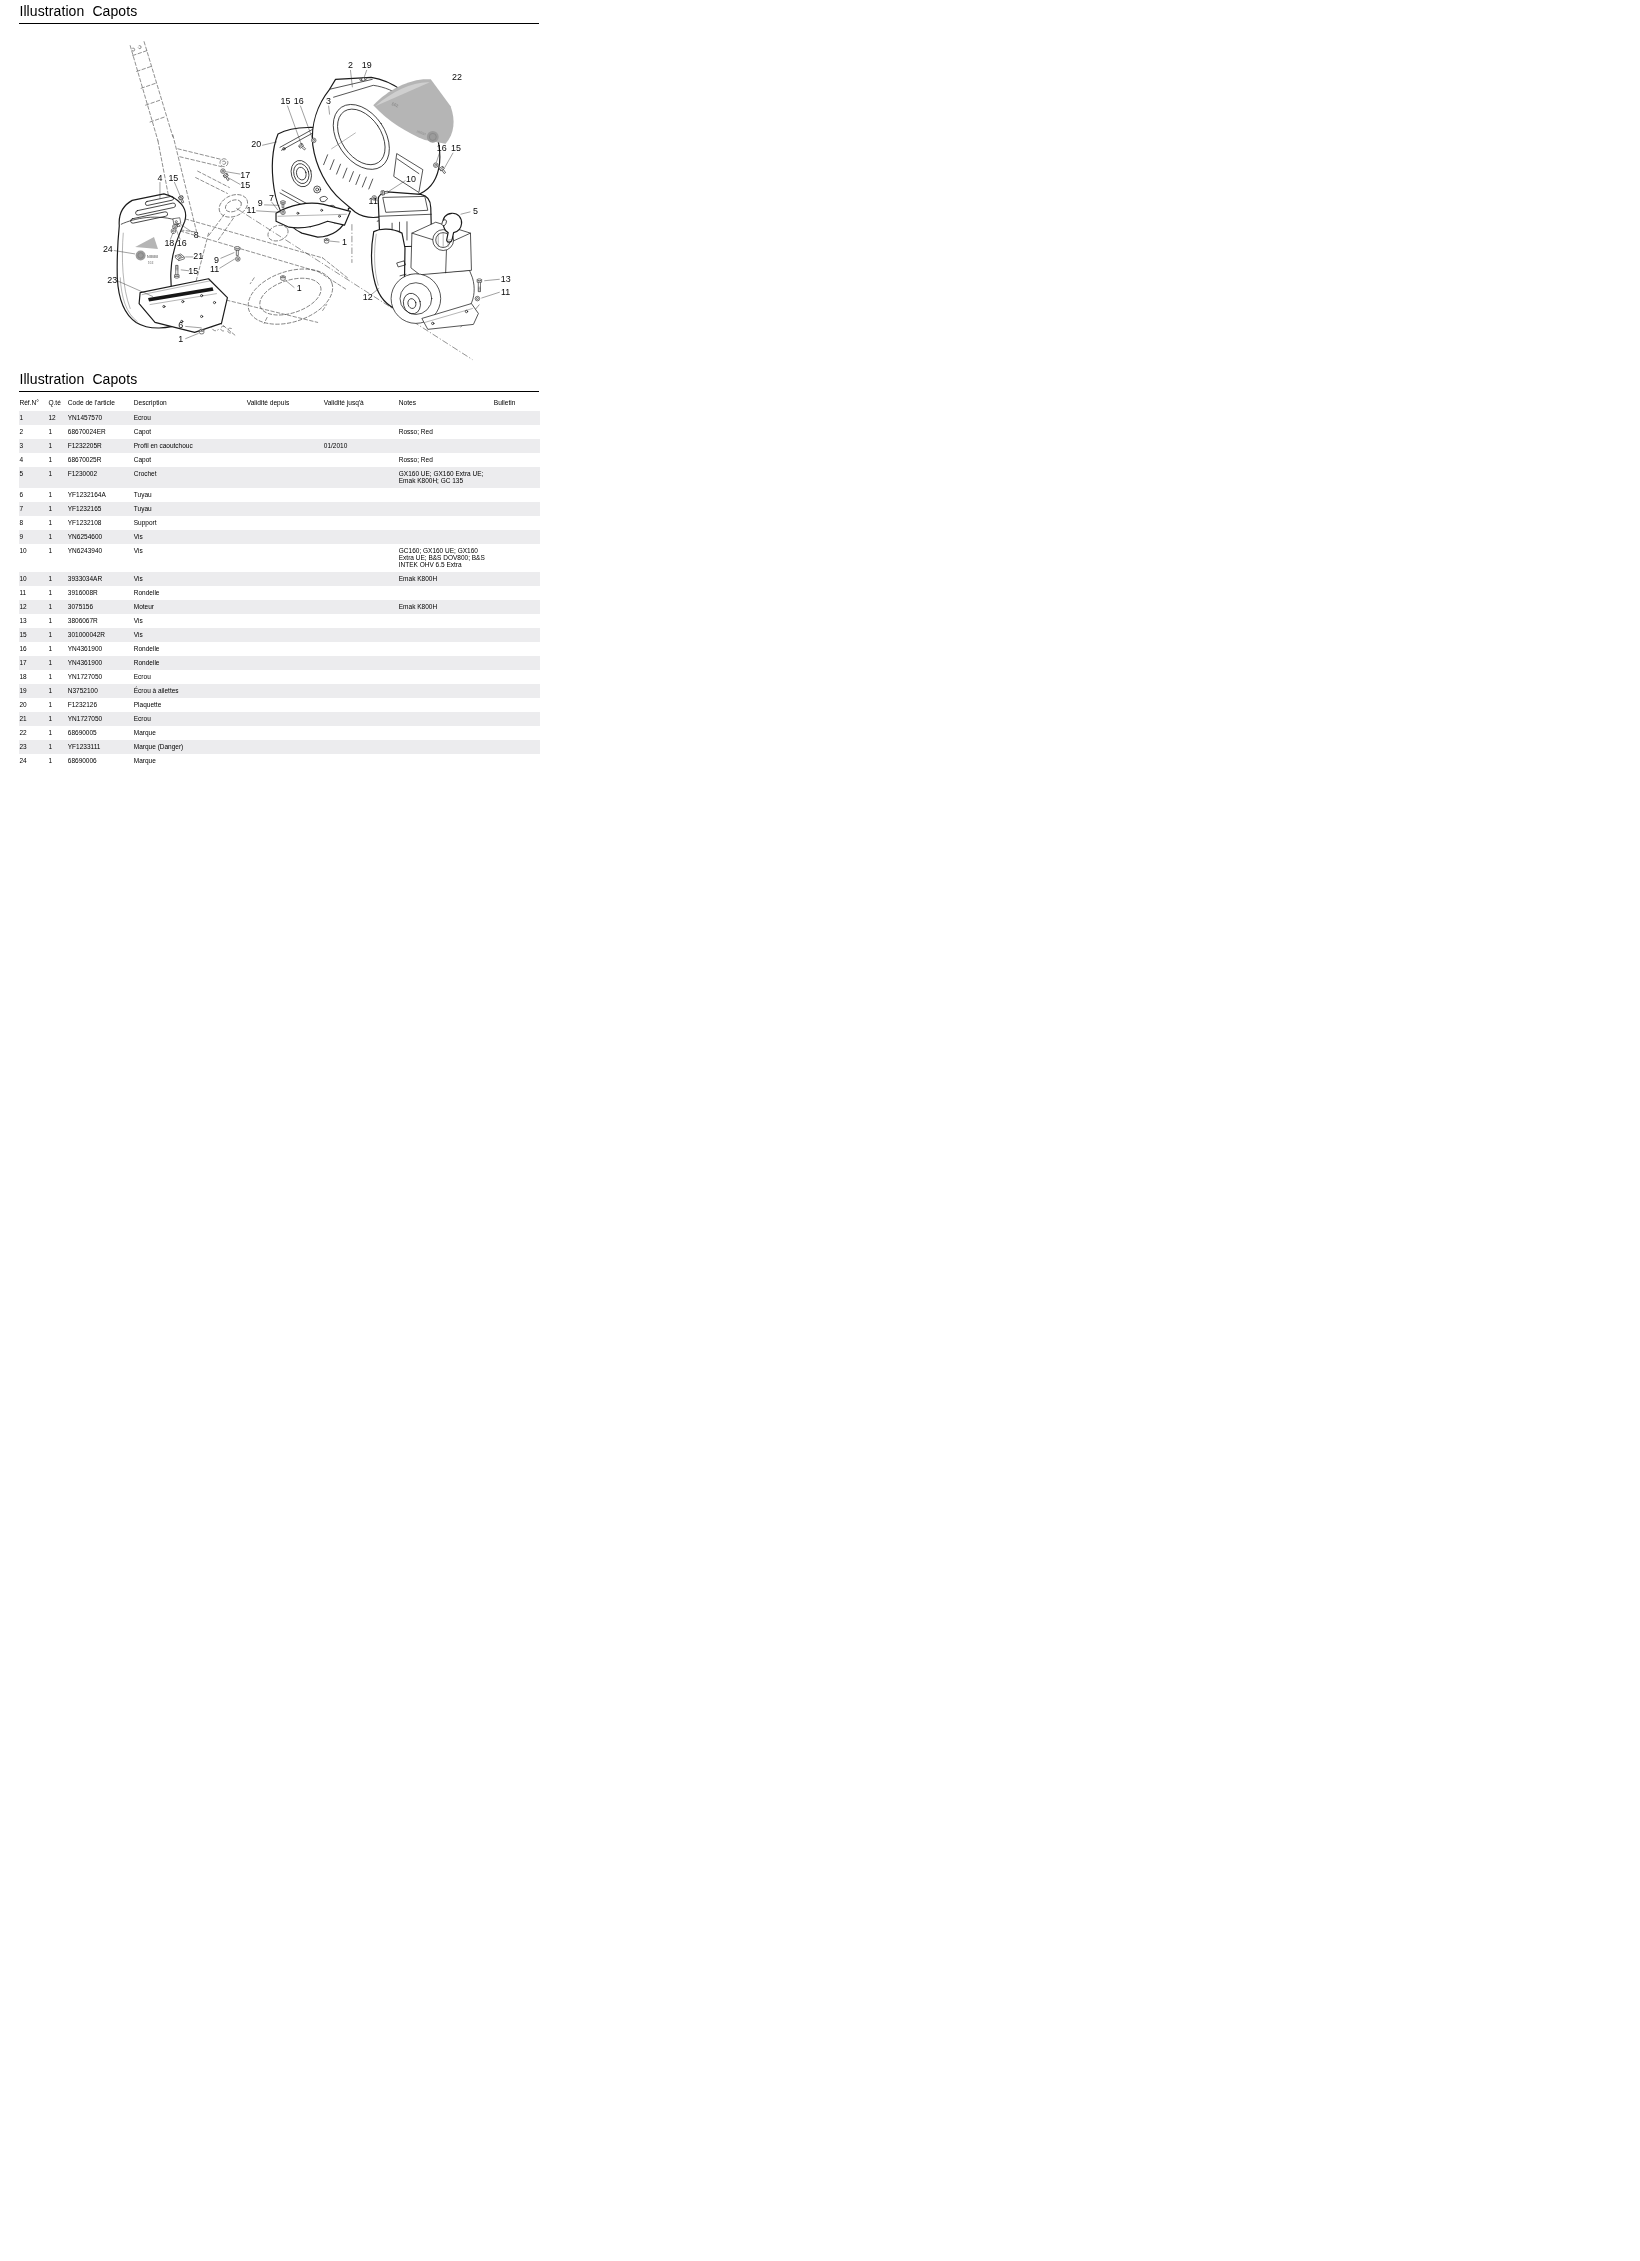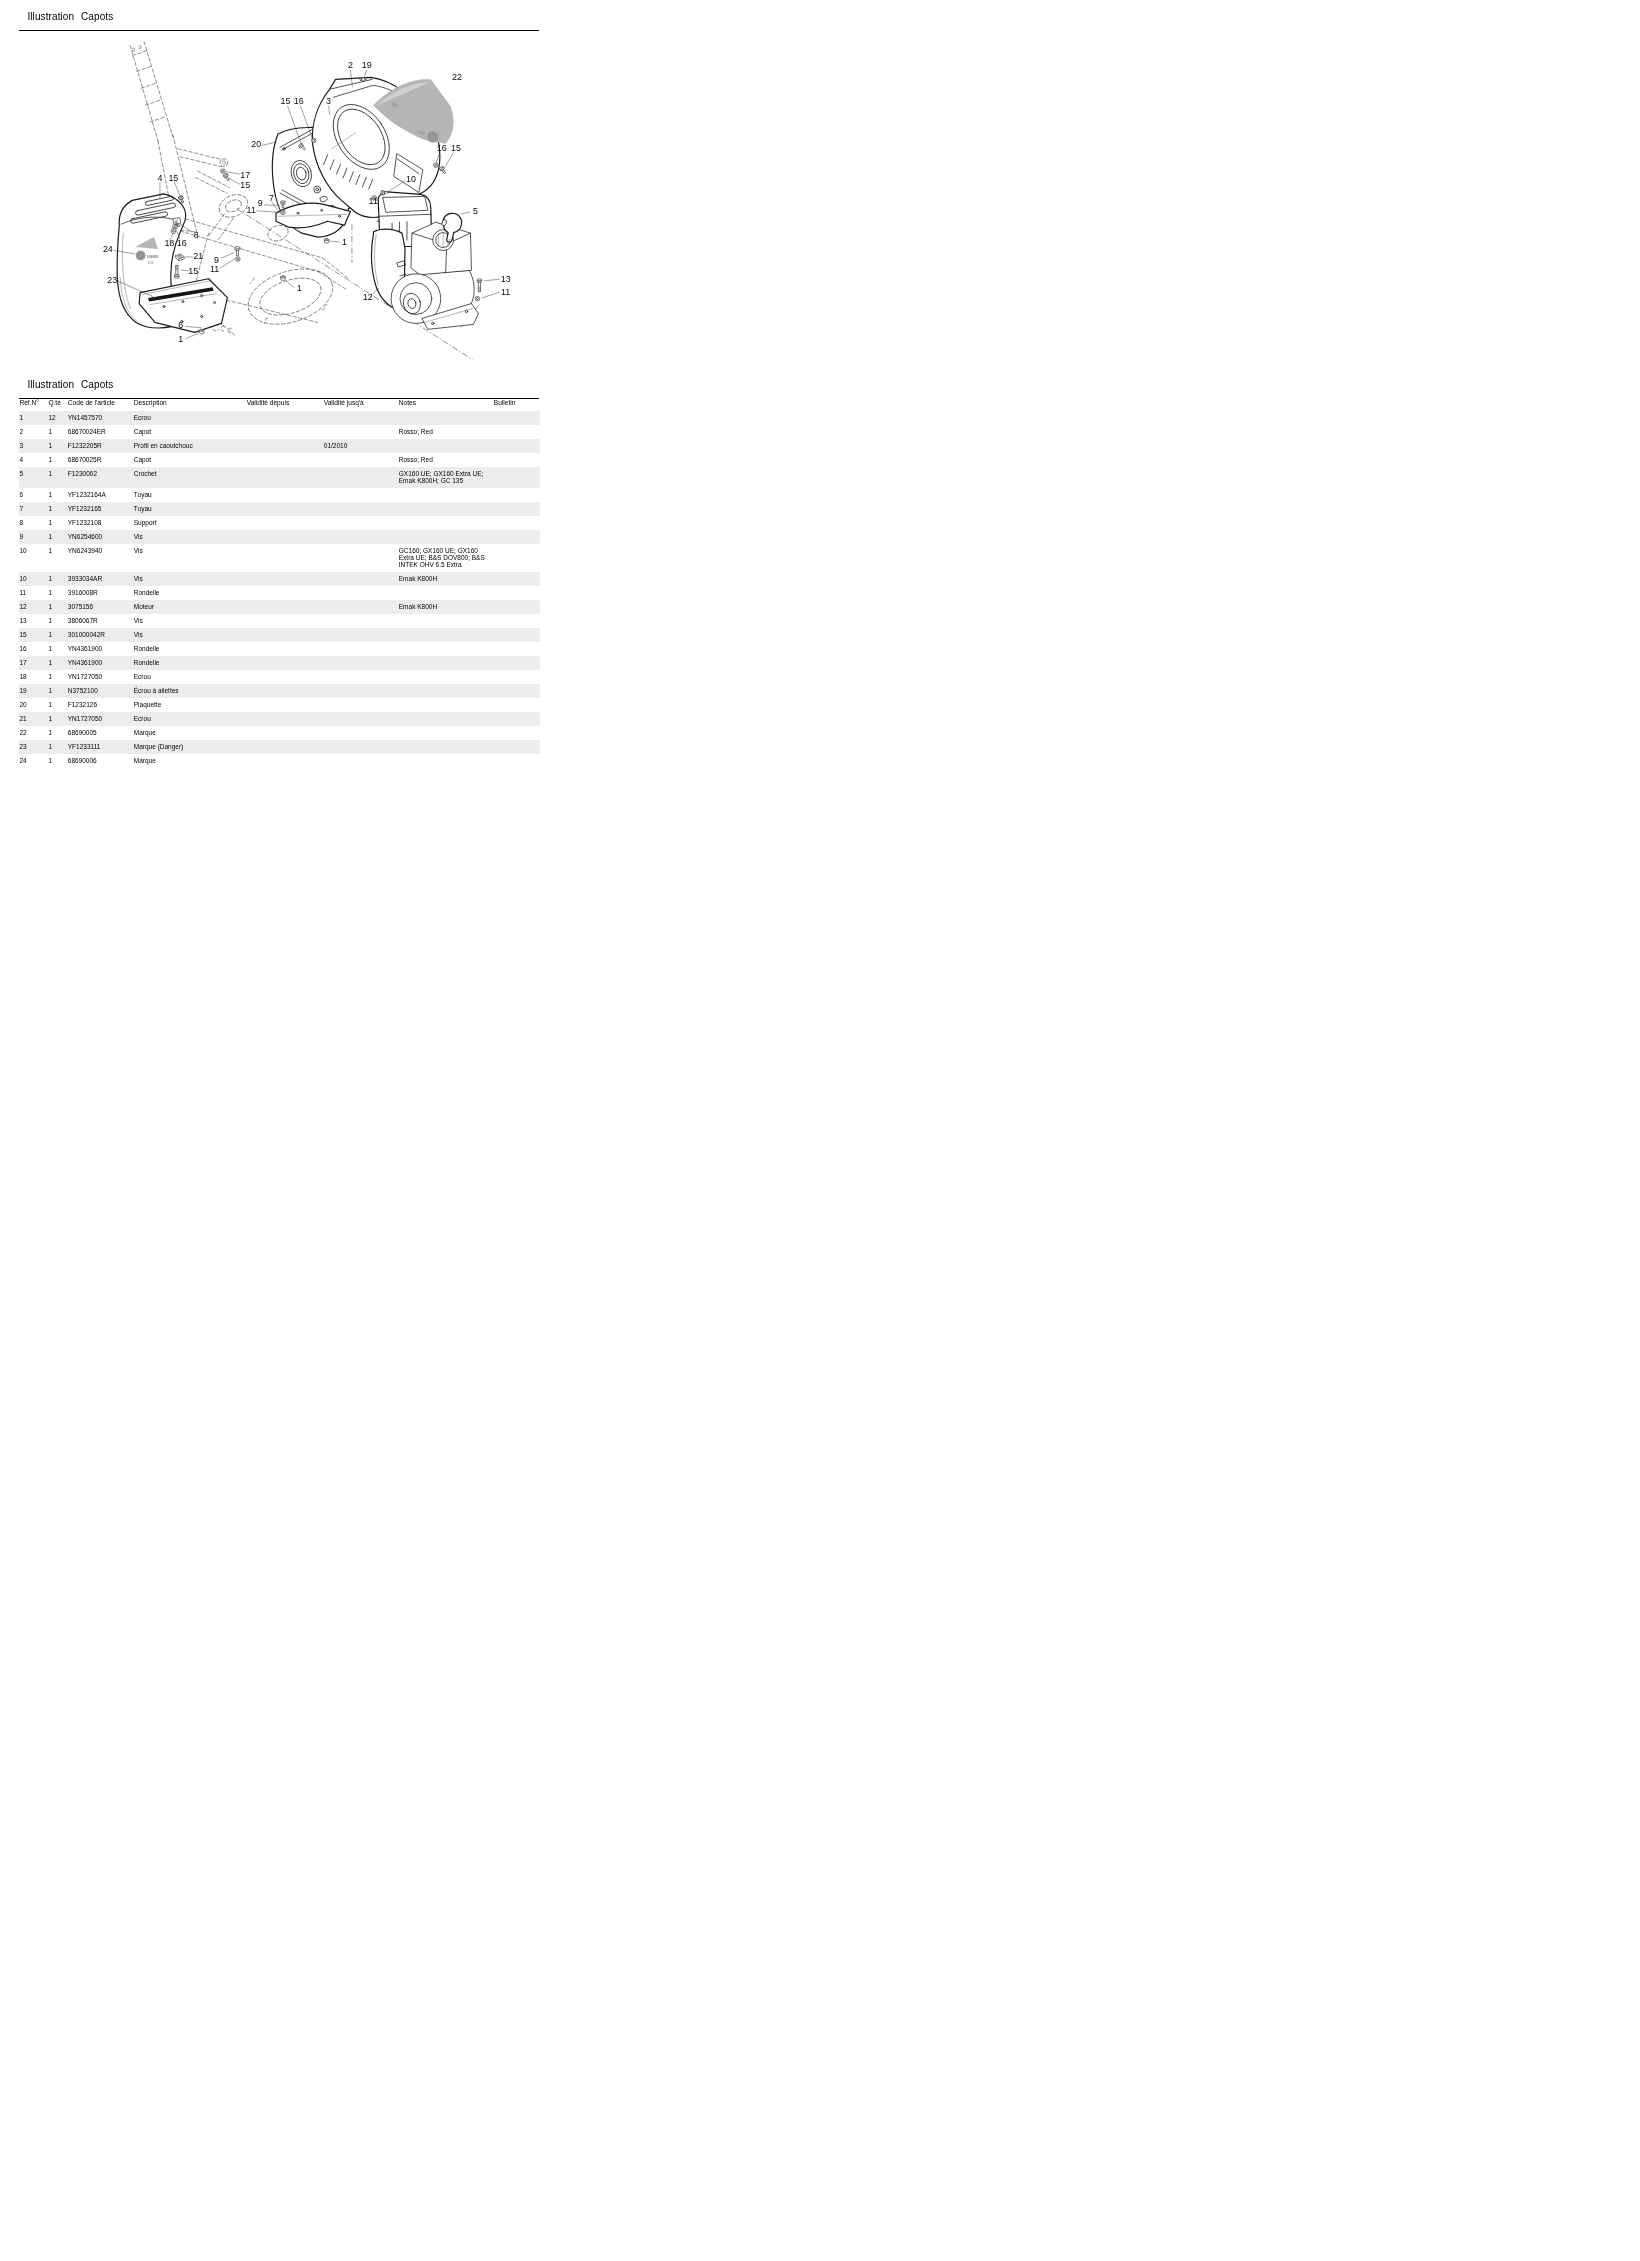--- a/index.html
+++ b/index.html
@@ -1,19 +1,19 @@
 <!DOCTYPE html>
 <html style="font-size:8px"><head>
 <meta charset="utf-8">
 <style>
   html,body{margin:0;padding:0;background:#fff;}
   .page{position:relative;width:558px;height:769px;background:#fff;overflow:hidden;
         font-family:"Liberation Sans",sans-serif;color:#000;}
   .hdr{position:absolute;left:19.4px;width:520px;}
-  .hdr h1,.hdr h2{font-size:10px;font-weight:400;margin:8px;letter-spacing:0.1px;word-spacing:4px;color:#000;}
+  .hdr h1,.hdr h2{font-size:14px;font-weight:400;margin:0;letter-spacing:0.1px;word-spacing:4px;color:#000;}
   .rule{height:0;border:none;border-top:1.5px solid #000;margin:3.5px 0 0 0;}
   #hdr1{top:3px;}
   #hdr2{top:371px;}
   .diagram{position:absolute;top:0;left:0;width:558px;height:373px;}
   .ptable{position:absolute;top:394px;left:19.4px;width:520px;border-collapse:collapse;table-layout:fixed;}
   .ptable th{font-weight:400;font-size:6.6px;text-align:left;padding:4.5px 2px 5px 0;vertical-align:top;color:#000;}
   .ptable td{font-size:6.5px;line-height:7px;padding:3.5px 2px 3.5px 0;vertical-align:top;color:#000;}
   .ptable tbody tr:nth-child(odd){background:#ececee;}
   
   .ln{fill:none;stroke:#1b1b1b;stroke-width:1.5;stroke-linecap:round;stroke-linejoin:round;}

